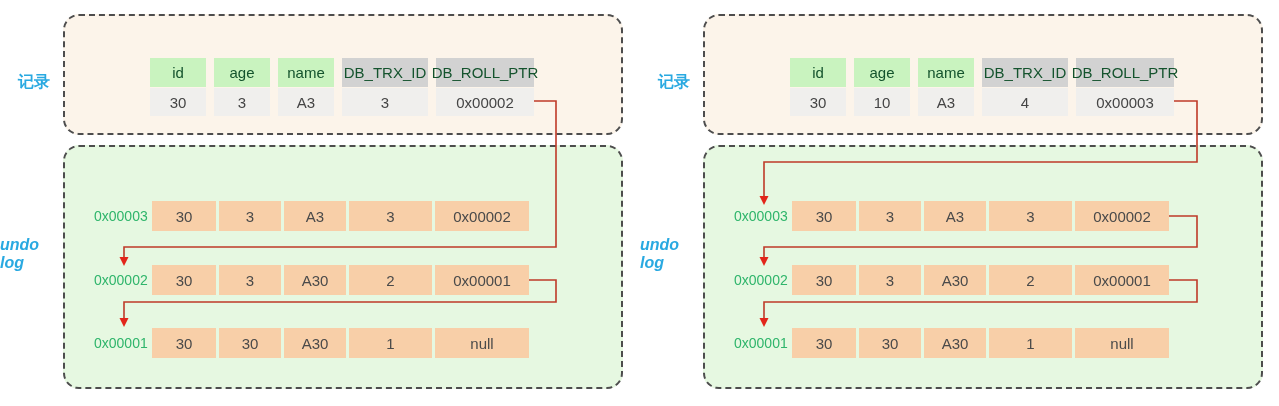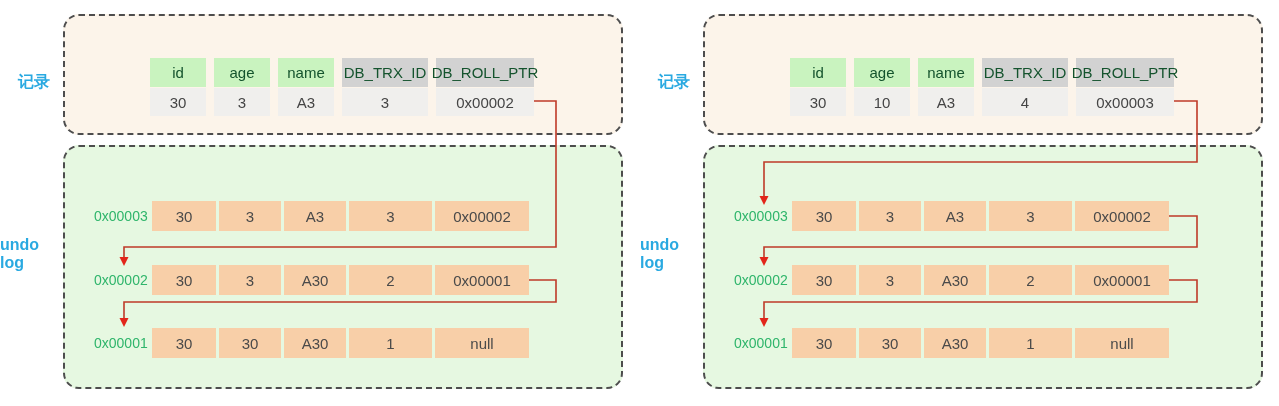--- a/index.html
+++ b/index.html
@@ -10,21 +10,21 @@
   .group { position:absolute; top:0; width:640px; height:406px; }
   .group.left  { left:0; }
   .group.right { left:640px; }
 
   .box { position:absolute; border:2px dashed #4d4d4d; border-radius:16px; box-sizing:border-box; }
   .record-box { left:63px; top:14px;  width:560px; height:121px; background:#fcf4ea; }
   .undo-box   { left:63px; top:145px; width:560px; height:244px; background:#e6f8e1; }
 
   .side-label { position:absolute; color:#29a9e1; font-weight:bold; font-size:16px; z-index:3; }
   .record-label { left:13px; top:72px;  width:42px; text-align:center; }
-  .undo-label   { left:0;    top:236px; width:64px; }
+  .undo-label   { left:0;    top:236px; width:64px;font-style:italic; }
 
   .record-table { position:absolute; left:150px; top:58px; display:flex; flex-direction:column; gap:1px; z-index:2; }
   .tr { display:flex; gap:8px; }
   .th,.td { box-sizing:border-box; display:flex; align-items:center; justify-content:center;
             font-size:15px; color:#14532d; height:29px; }
   .td { height:28px; background:#f0efed; color:#454545; }
   .c0,.c1,.c2 { width:56px; } .c3 { width:86px; } .c4 { width:98px;text-align:right; }
   .th.green { background:#c9f3bf; }
   .th.gray  { background:#d2d2d2; }
 

